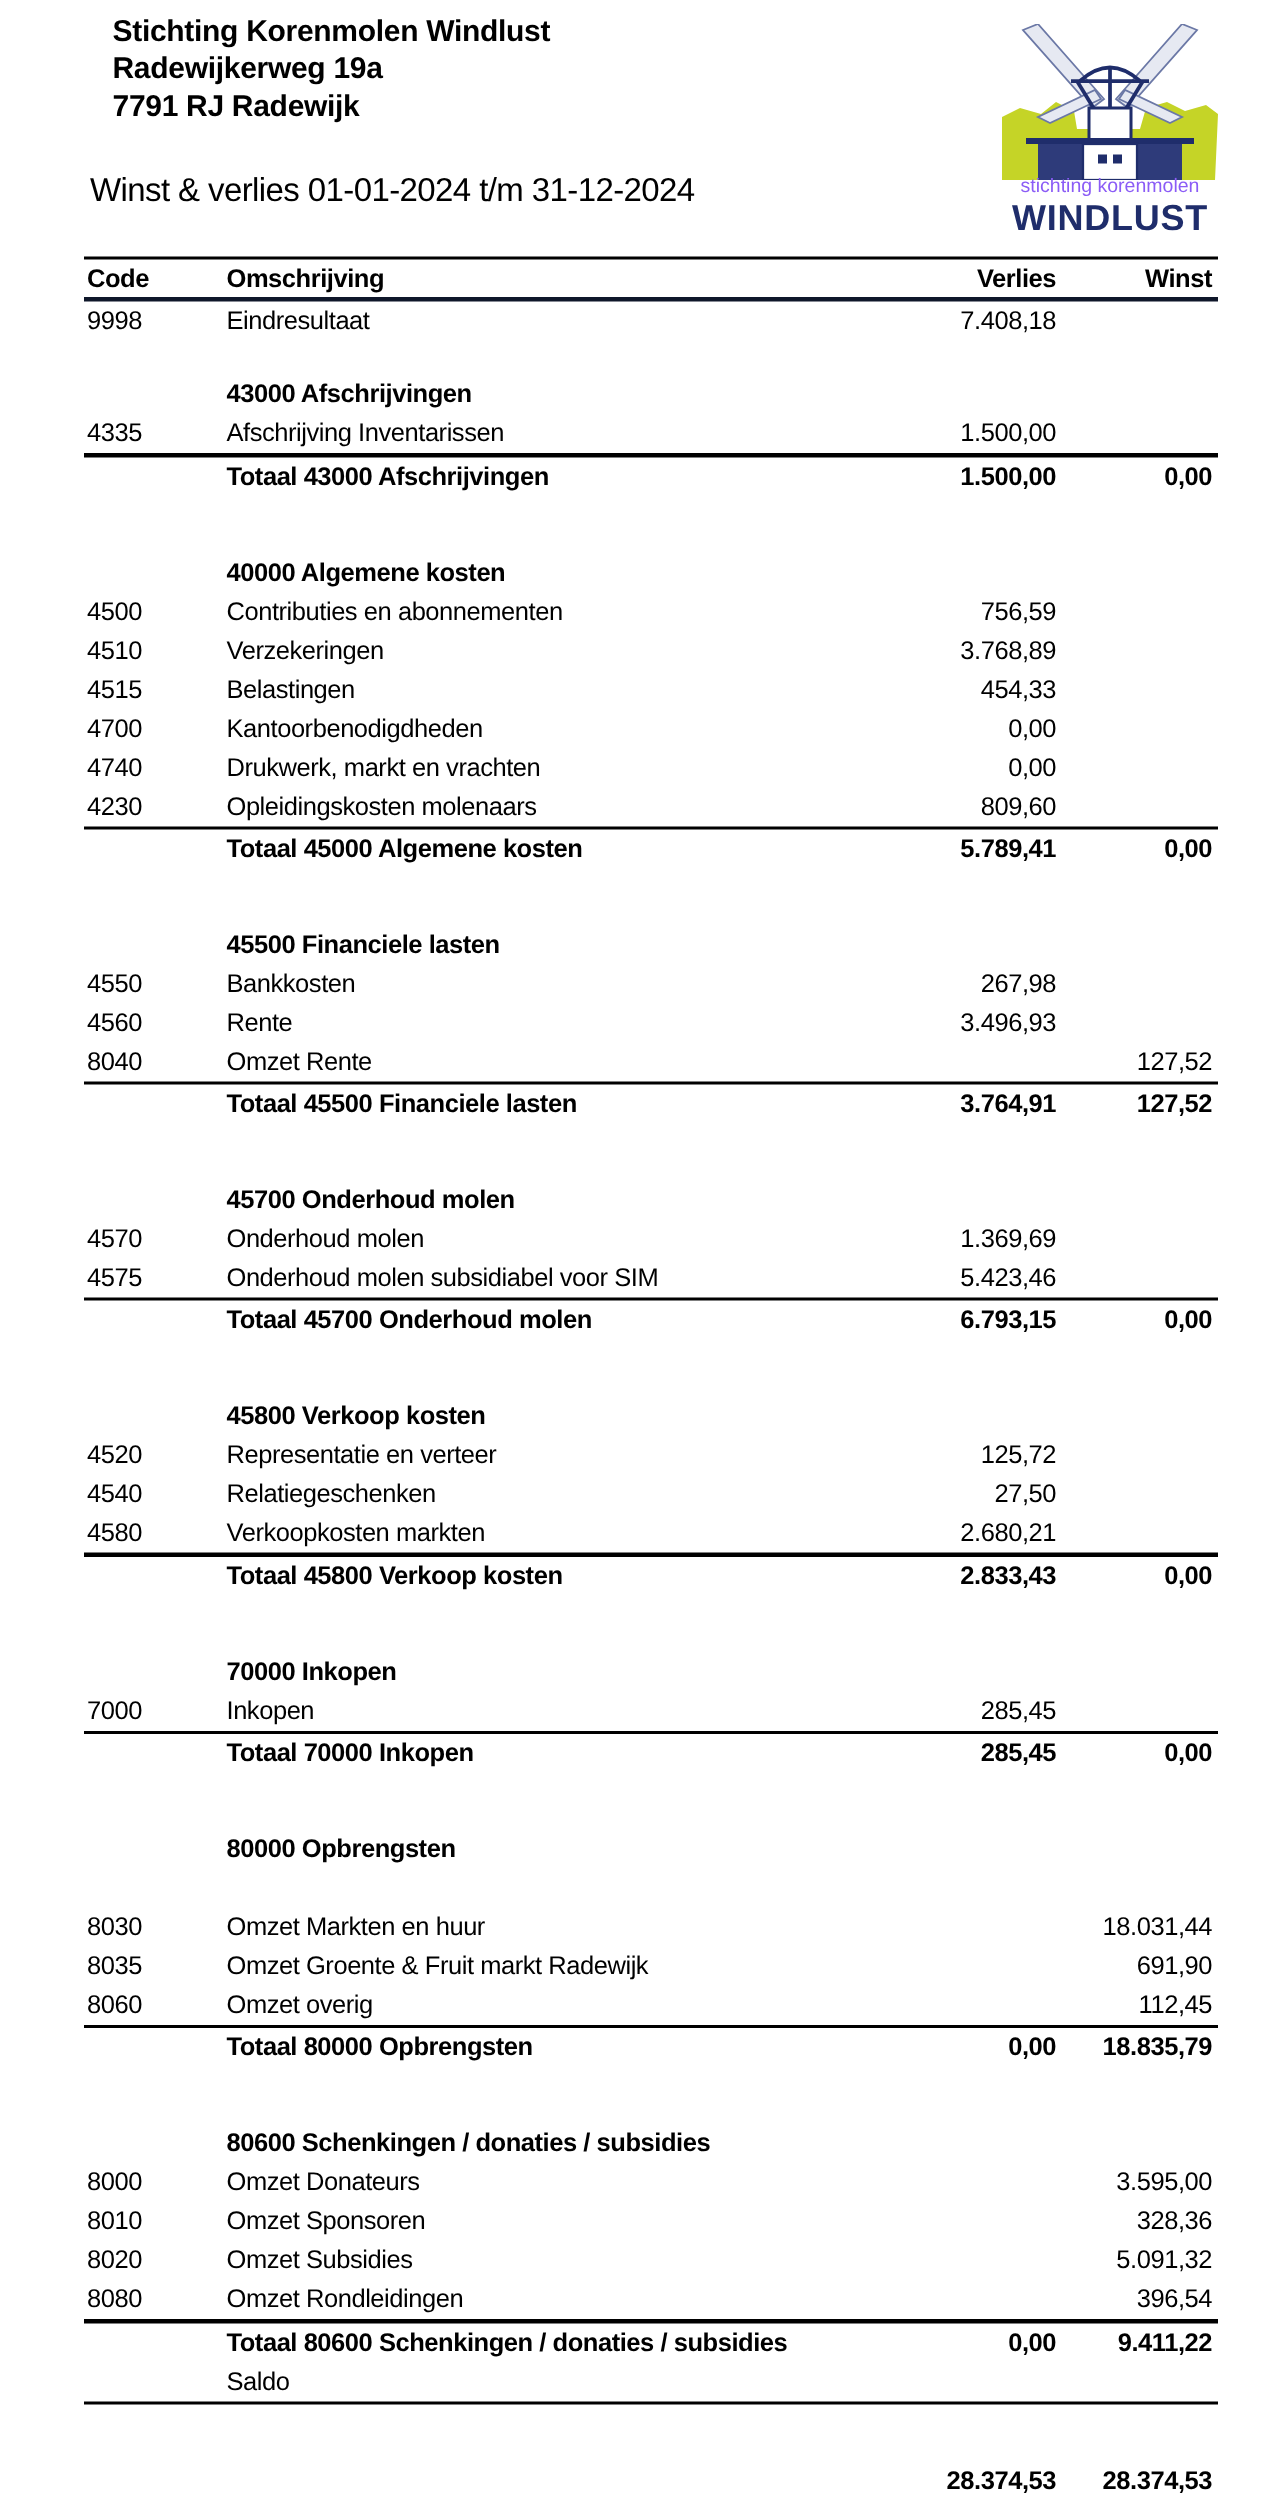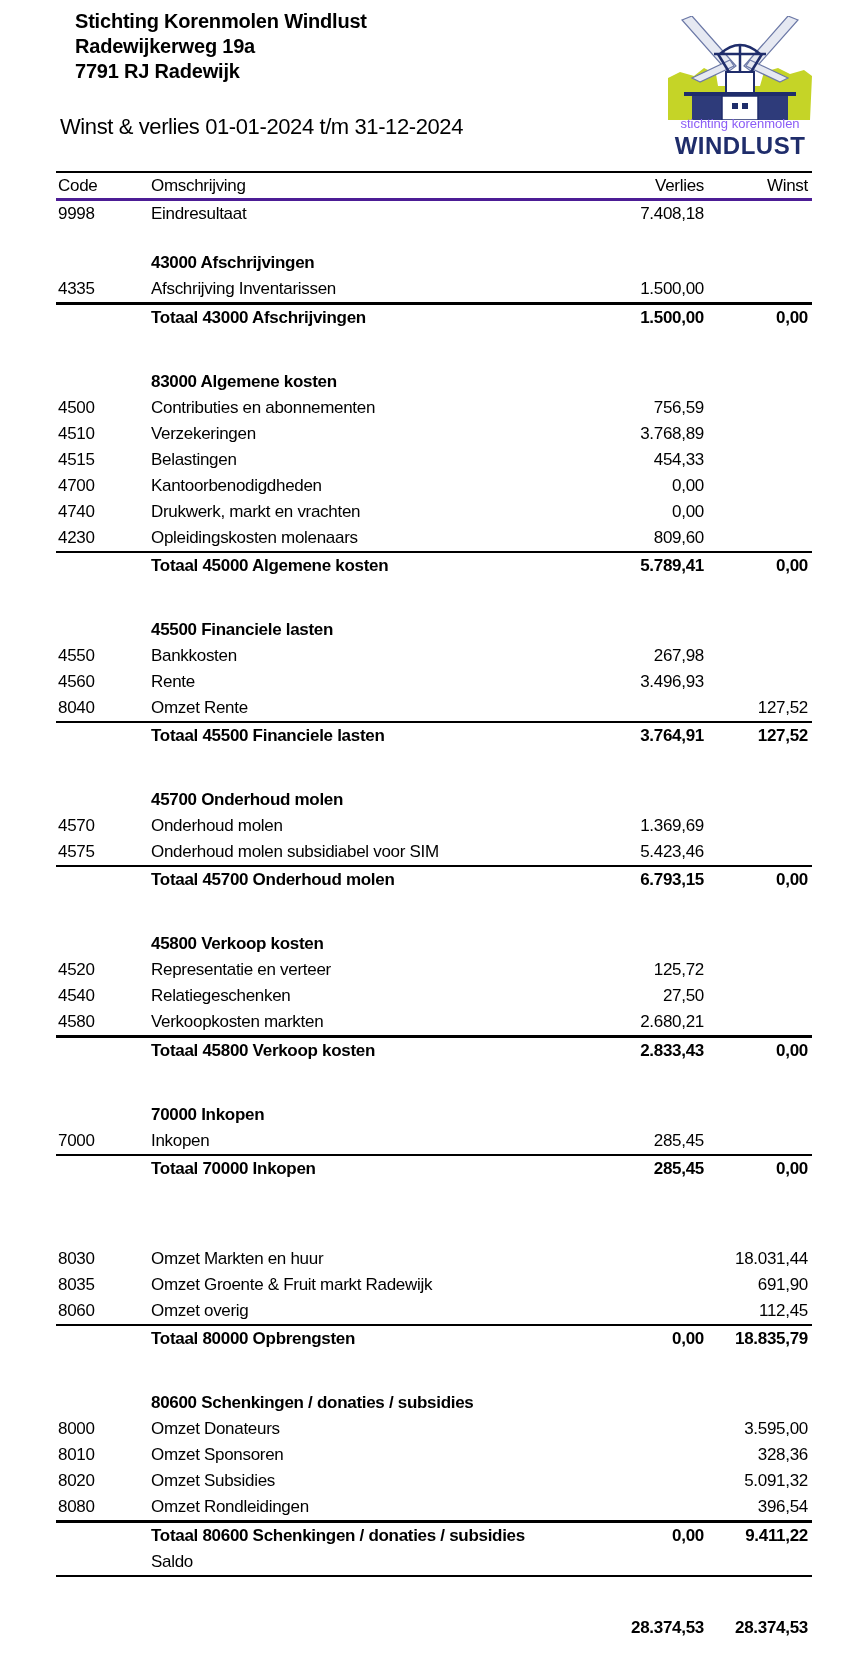--- a/index.html
+++ b/index.html
@@ -10,21 +10,21 @@
   .logo { position:absolute; left:660px; top:16px; width:160px; height:148px; }
   .logo-sub { position:absolute; left:0; width:160px; top:100px; text-align:center; font-size:13px; color:#8b5cf6; }
   .logo-main { position:absolute; left:0; width:160px; top:116px; text-align:center; font-size:24px; font-weight:bold; color:#1f2d6b; letter-spacing:0.5px; }
 
   .table { position:absolute; left:56px; top:171px; width:756px; }
   .row { position:relative; height:26px; font-size:17px; line-height:26px; letter-spacing:-0.3px; }
   .row .code { position:absolute; left:2px; }
   .row .desc { position:absolute; left:95px; }
   .row .verlies { position:absolute; right:108px; text-align:right; }
   .row .winst { position:absolute; right:4px; text-align:right; }
-  .hdr { font-weight:normal; border-top:2px solid #000; border-bottom:3px solid #4c1d95; height:25px; line-height:25px; }
+  .hdr { font-weight:bold; border-top:2px solid #000; border-bottom:3px solid #0f172a; height:25px; line-height:25px; }
   .bold { font-weight:bold; }
   .total { border-top:2px solid #000; }
   .total.thick { border-top:3px solid #000; }
   .gap1 { height:26px; }
   .gap2 { height:38px; }
   .endline { border-bottom:2px solid #000; }
 </style>
 </head>
 <body>
 
@@ -91,21 +91,21 @@
         </div>
         <div class="row bold total thick">
           <span class="desc">Totaal 43000 Afschrijvingen</span>
           <span class="verlies">1.500,00</span>
           <span class="winst">0,00</span>
         </div>
       </div>
       <div class="gap2"></div>
       <div>
         <div class="row bold">
-          <span class="desc">83000 Algemene kosten</span>
+          <span class="desc">40000 Algemene kosten</span>
         </div>
         <div class="row">
           <span class="code">4500</span>
           <span class="desc">Contributies en abonnementen</span>
           <span class="verlies">756,59</span>
           <span class="winst"></span>
         </div>
         <div class="row">
           <span class="code">4510</span>
           <span class="desc">Verzekeringen</span>
@@ -235,20 +235,23 @@
           <span class="winst"></span>
         </div>
         <div class="row bold total">
           <span class="desc">Totaal 70000 Inkopen</span>
           <span class="verlies">285,45</span>
           <span class="winst">0,00</span>
         </div>
       </div>
       <div class="gap2"></div>
       <div>
+        <div class="row bold">
+          <span class="desc">80000 Opbrengsten</span>
+        </div>
         <div class="gap1"></div>
         <div class="row">
           <span class="code">8030</span>
           <span class="desc">Omzet Markten en huur</span>
           <span class="verlies"></span>
           <span class="winst">18.031,44</span>
         </div>
         <div class="row">
           <span class="code">8035</span>
           <span class="desc">Omzet Groente &amp; Fruit markt Radewijk</span>

